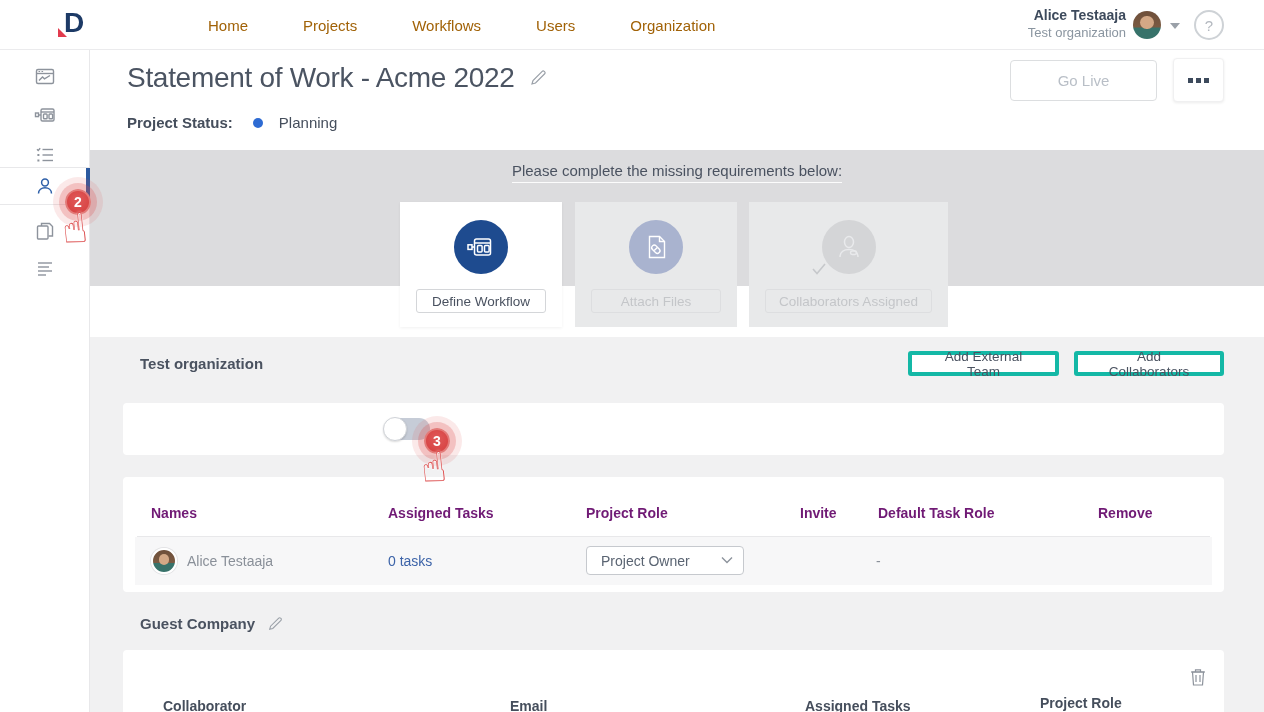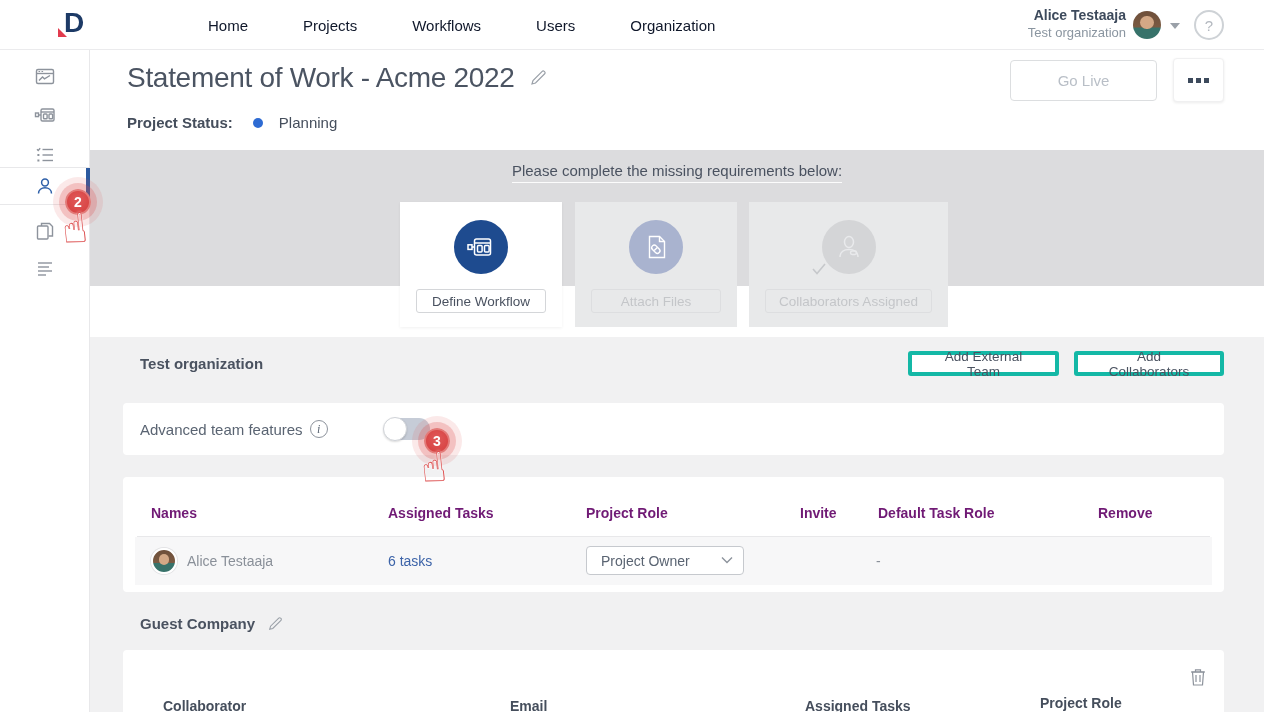--- a/index.html
+++ b/index.html
@@ -8,21 +8,21 @@
     position:relative; width:1264px; height:712px; overflow:hidden;
     font-family:"Liberation Sans", sans-serif; background:#fff;
     color:#47505e;
   }
   
   .topbar { position:absolute; left:0; top:0; width:1264px; height:50px; background:#fff; border-bottom:1px solid #ebebed; z-index:30; }
   .logo { position:absolute; left:58px; top:8px; width:34px; height:34px; }
   .logo .d { font-size:28px; font-weight:700; color:#1d3a66; position:absolute; left:6px; top:-1px; }
   .logo .mark { position:absolute; left:0px; top:20px; width:0; height:0; border-left:9px solid #e23b4e; border-top:9px solid transparent; }
   .nav { position:absolute; left:208px; top:0; height:50px; display:flex; align-items:center; gap:55px; }
-  .nav-item { font-size:15px; color:#0f172a; cursor:pointer; }
+  .nav-item { font-size:15px; color:#a16207; cursor:pointer; }
   .userbox { position:absolute; right:138px; top:7px; text-align:right; line-height:1.25; }
   .user-name { font-size:14px; font-weight:700; color:#3d4a5c; }
   .user-org { font-size:13px; color:#8a95a0; }
   .avatar { border-radius:50%; position:relative; overflow:hidden; background:linear-gradient(180deg,#6e4f3a 0%, #7a5a42 58%, #37726a 60%); }
   .avatar::after { content:""; position:absolute; left:26%; top:18%; width:48%; height:48%; border-radius:50%; background:#d3a886; }
   .avatar-top { position:absolute; right:103px; top:11px; width:28px; height:28px; }
   .caret-down { position:absolute; right:84px; top:23px; width:0; height:0; border-left:5px solid transparent; border-right:5px solid transparent; border-top:6px solid #9aa0a8; }
   .help-btn { position:absolute; right:40px; top:10px; width:30px; height:30px; border:2px solid #ced2d6; border-radius:50%; color:#b3b8bf; font-size:15px; display:flex; align-items:center; justify-content:center; background:#fff; cursor:pointer; }
   
   .sidebar { position:absolute; left:0; top:50px; width:90px; height:662px; background:#fff; border-right:1px solid #e8e8ea; z-index:20; }
@@ -253,42 +253,38 @@
 
   <h2 class="section-head">Test organization</h2>
   <div class="top-actions" style="left:908px; width:151px;">
     <button class="action-btn" style="width:151px">Add External Team</button>
   </div>
   <div class="top-actions" style="left:1074px; width:150px;">
     <button class="action-btn" style="width:150px">Add Collaborators</button>
   </div>
 
   <div class="adv-card">
-    <div class="adv-label-row">
-      <span>Advanced team features</span>
-      <span class="info-icon">i</span>
-    </div>
     <div class="toggle">
       <span class="knob"></span>
     </div>
   </div>
 
   <div class="table-card">
     <span class="th" style="left:28px">Names</span>
     <span class="th" style="left:265px">Assigned Tasks</span>
     <span class="th" style="left:463px">Project Role</span>
     <span class="th" style="left:677px">Invite</span>
     <span class="th" style="left:755px">Default Task Role</span>
     <span class="th" style="left:975px">Remove</span>
     <div class="table-divider"></div>
 
     <div class="member-row">
       <div class="avatar row-avatar"></div>
       <span class="cell name">Alice Testaaja</span>
-      <span class="cell tasks">6 tasks</span>
+      <span class="cell tasks">0 tasks</span>
       <div class="select">
         <span>Project Owner</span>
         <svg width="12" height="8" viewBox="0 0 12 8" fill="none" stroke="#8d939c" stroke-width="1.4">
           <polyline points="1,1.5 6,6.5 11,1.5"></polyline>
         </svg>
       </div>
       <span class="cell dash">-</span>
     </div>
   </div>
 

